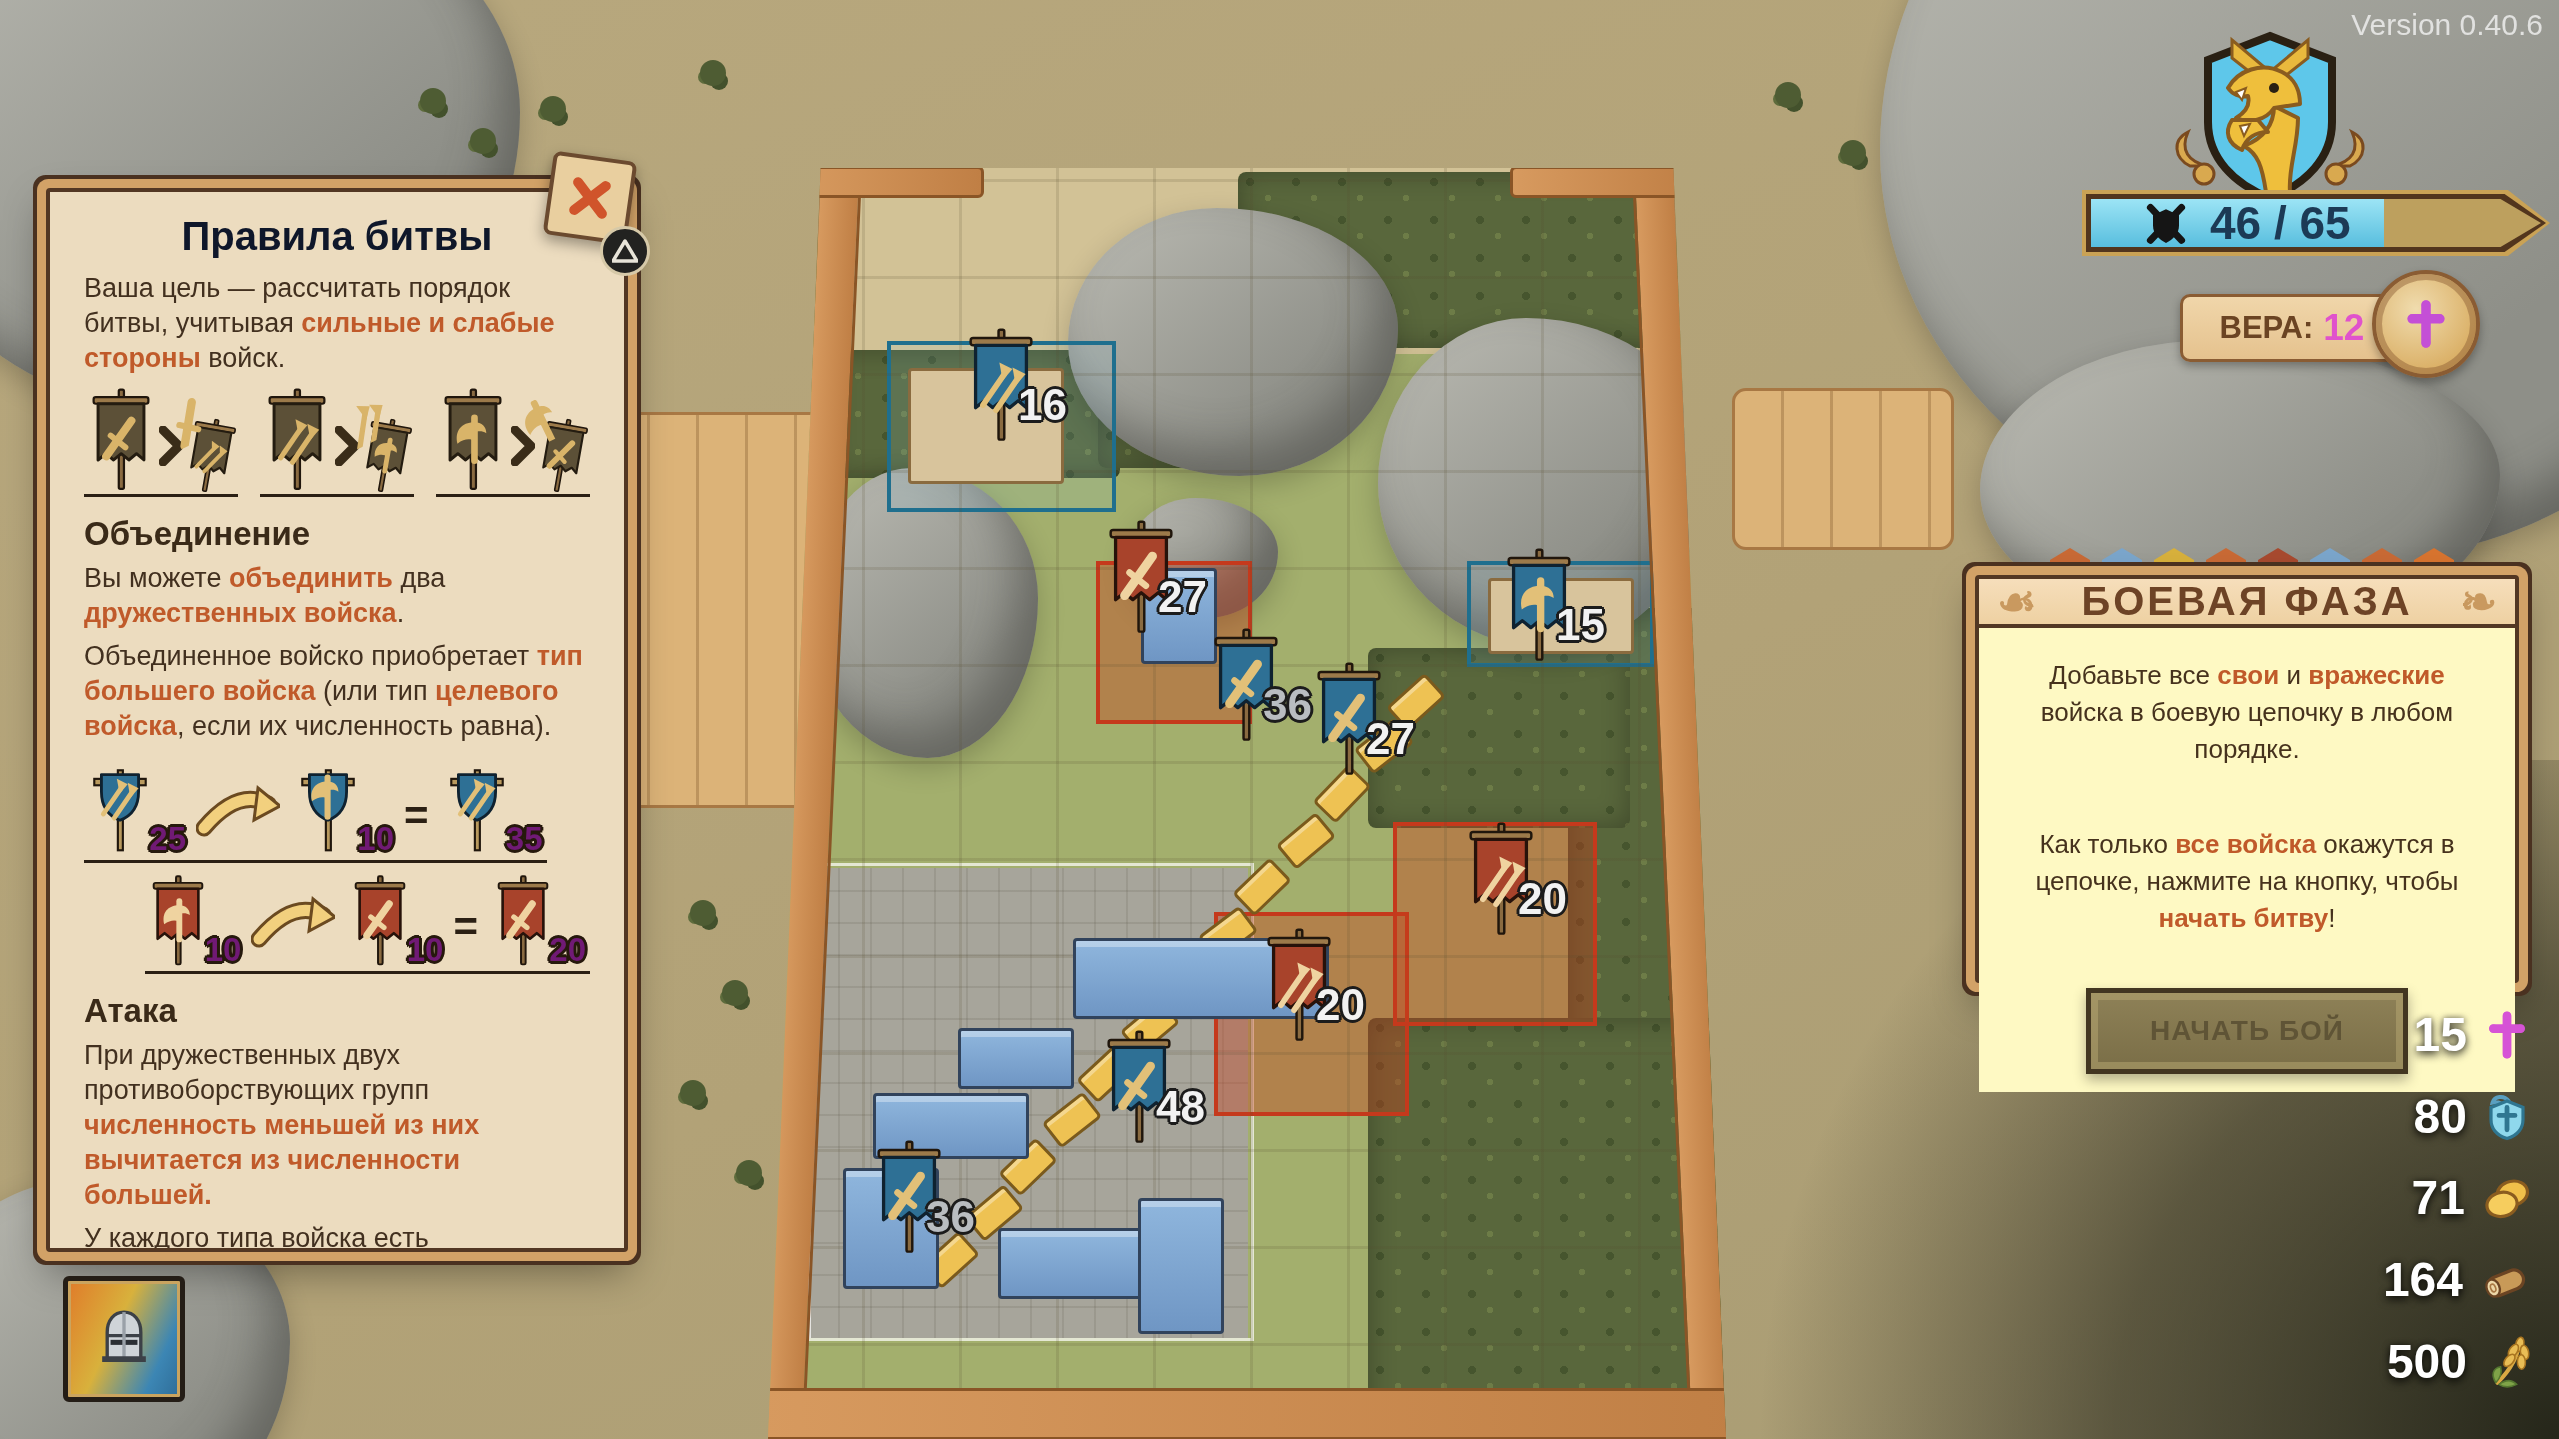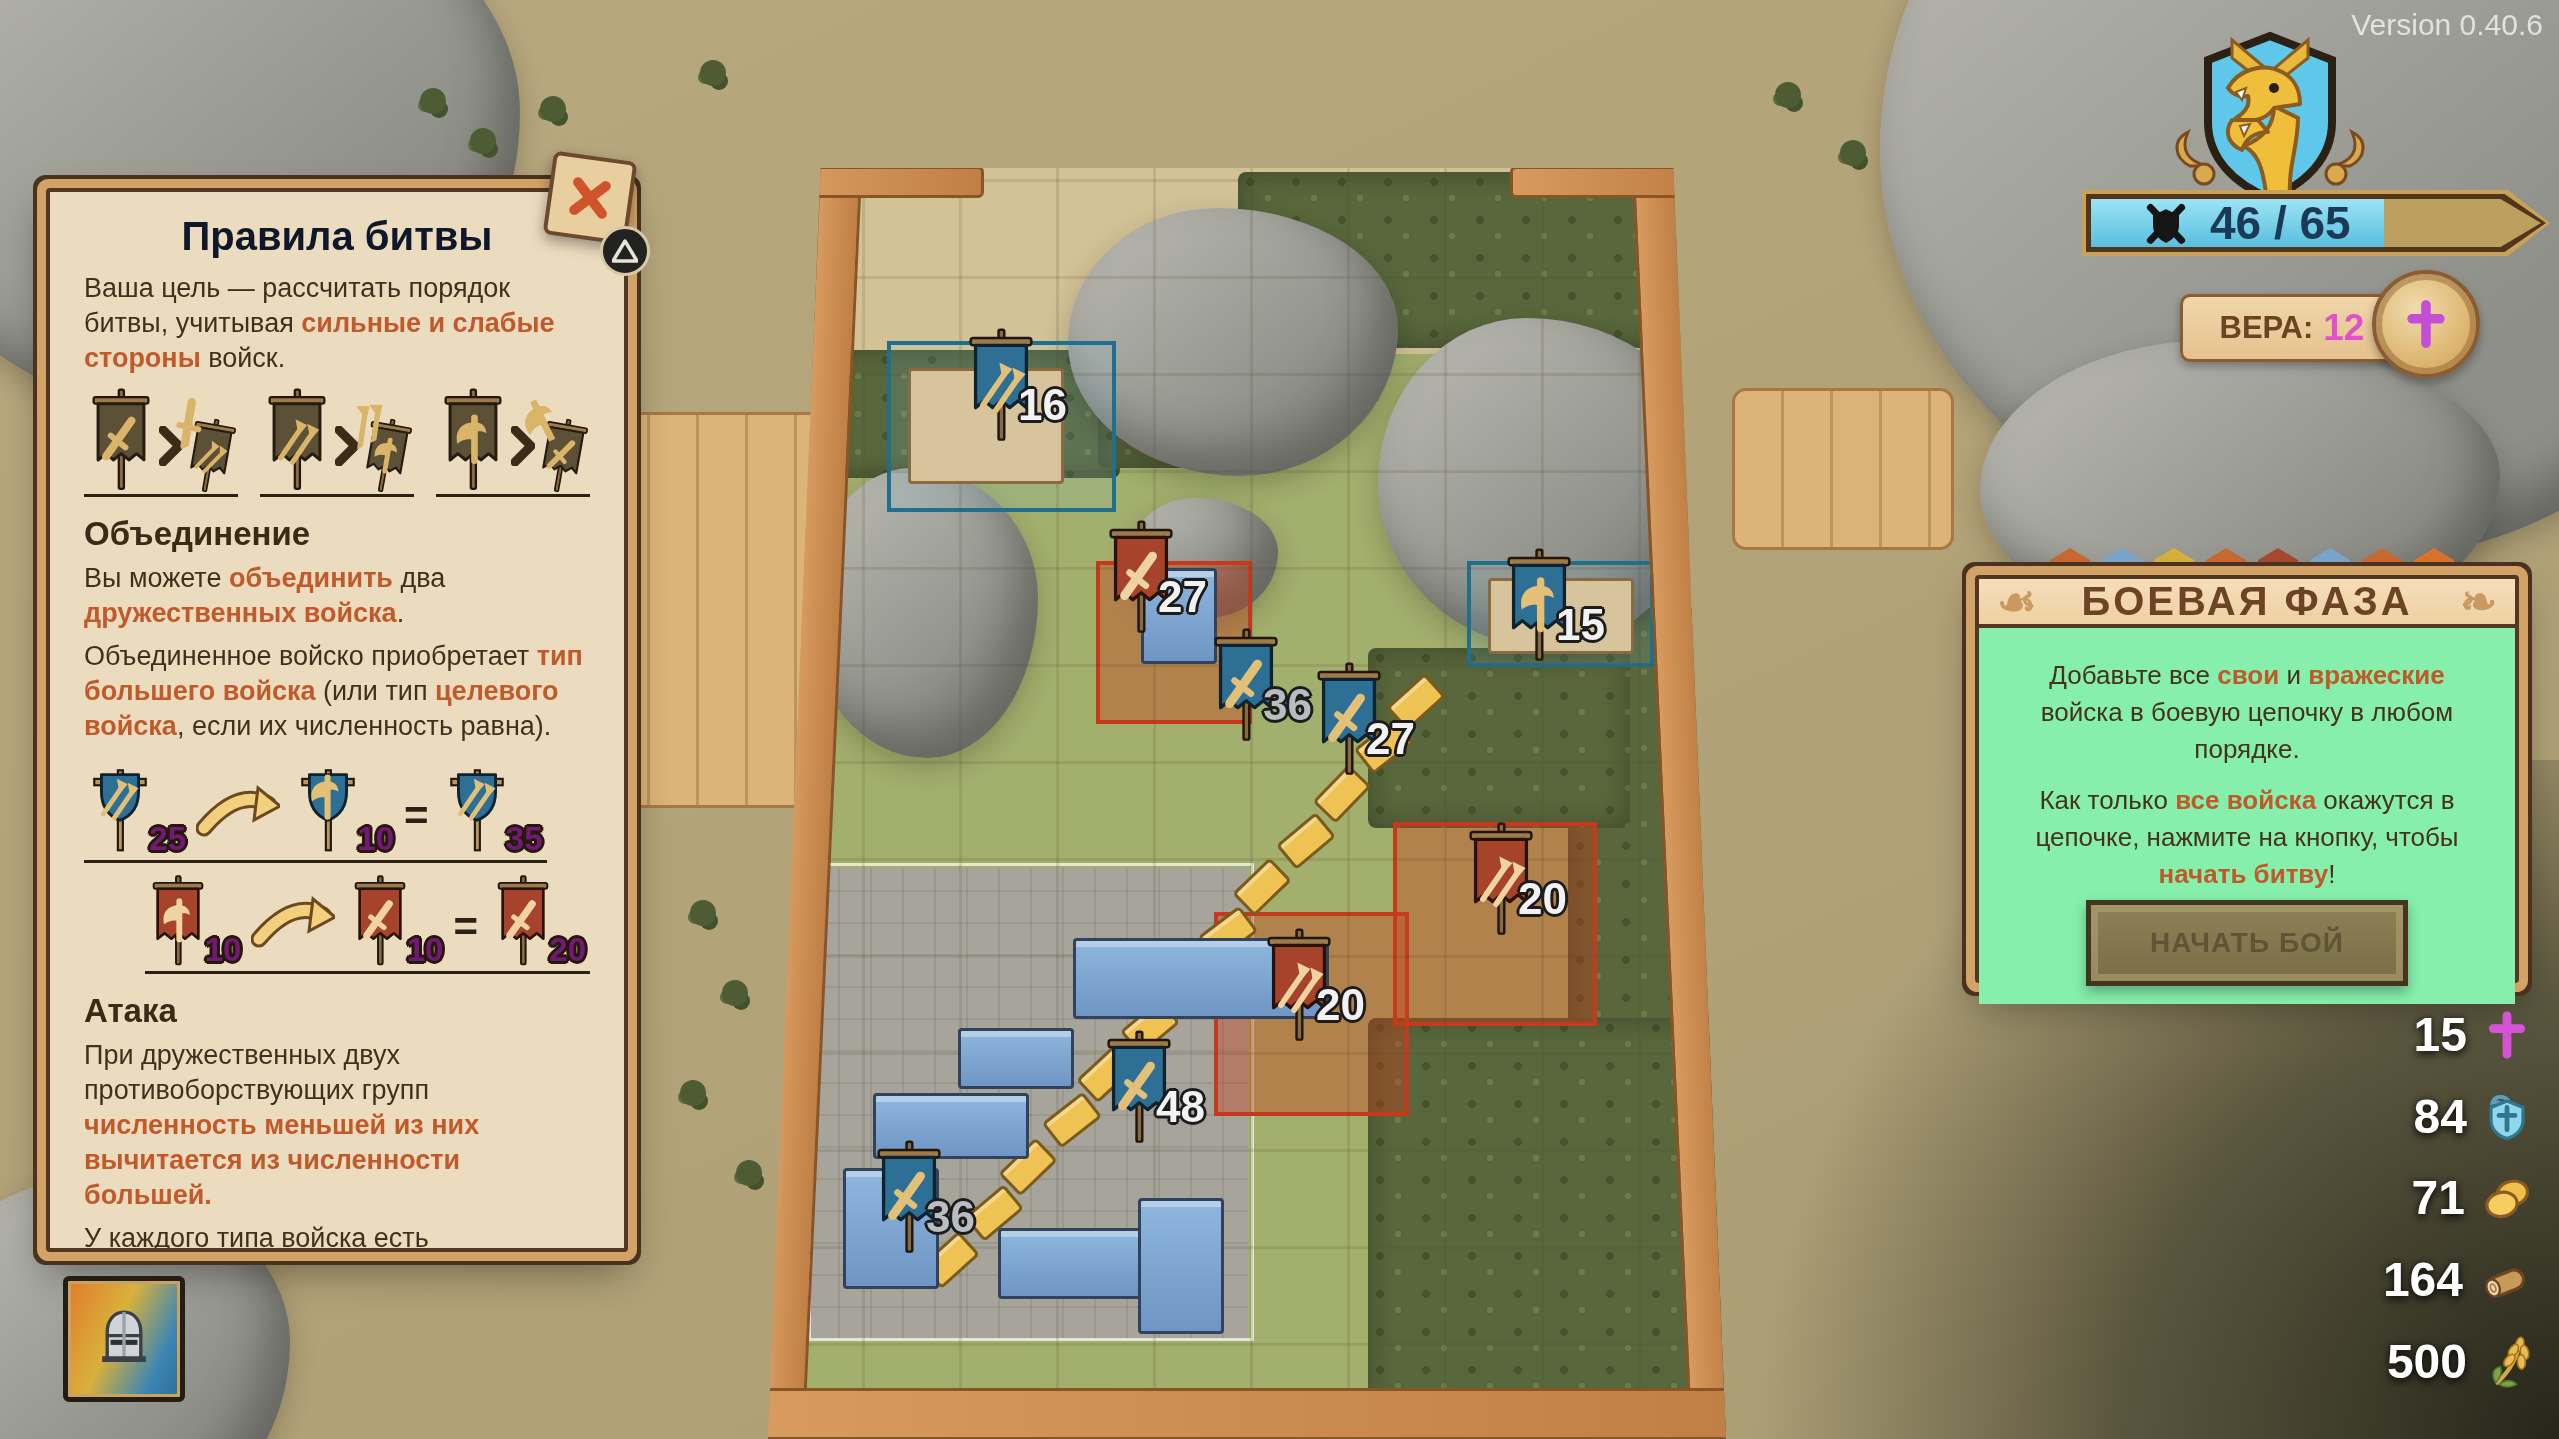--- a/index.html
+++ b/index.html
@@ -71,21 +71,21 @@
       display:flex;align-items:center;justify-content:center;}
   #tri-badge{left:600px;top:226px;width:44px;height:44px;border-radius:50%;background:#222220;
       border:3px solid #d6c9a8;z-index:23;display:flex;align-items:center;justify-content:center;}
 
   
   #battle{left:1975px;top:575px;width:536px;height:400px;display:flex;flex-direction:column;padding:0;}
   .battle-header{height:86px;background:linear-gradient(180deg,#f6debb,#eed1a2);border-bottom:4px solid #523723;
       display:flex;align-items:center;justify-content:center;position:relative;}
   .battle-header h1{font-size:40px;color:#6d4326;letter-spacing:3px;margin:0;font-weight:bold;}
   .scroll-orn{color:#c9995f;font-size:44px;font-weight:bold;}
-  .battle-body{flex:1;background:#86efac;padding:22px 28px 18px;display:flex;flex-direction:column;align-items:center;box-sizing:border-box;}
+  .battle-body{flex:1;background:#fef9c3;padding:22px 28px 18px;display:flex;flex-direction:column;align-items:center;box-sizing:border-box;gap:44px;}
   #battle p{font-size:26px;line-height:37px;color:#46321d;text-align:center;margin:7px 0;}
   #btn-start{margin-top:auto;width:312px;height:76px;background:linear-gradient(180deg,#8e8157,#7a6e47);
       border:5px solid #423621;box-shadow:inset 0 0 0 7px rgba(190,175,120,.45),0 6px 12px rgba(0,0,0,.3);
       color:#5f5436;font-size:28px;font-weight:bold;display:flex;align-items:center;justify-content:center;letter-spacing:1px;}
   .houses{position:absolute;left:2050px;top:542px;width:420px;height:36px;display:flex;gap:12px;align-items:flex-end;z-index:19;}
   .house{width:40px;height:30px;clip-path:polygon(50% 0,100% 40%,100% 100%,0 100%,0 40%);}
 
   
   #version{right:16px;top:8px;font-size:30px;color:rgba(245,245,245,.78);z-index:25;}
   #army-bar{left:2082px;top:190px;width:468px;height:66px;z-index:24;}
@@ -524,21 +524,21 @@
     <span class="val">15</span>
     <svg width="48" height="48" viewBox="0 0 60 60">
       <path d="M30,6 V54 M13,22 H47" stroke="#d653d6" stroke-width="11" stroke-linecap="round"></path>
       <circle cx="30" cy="6" r="5" fill="#d653d6"></circle>
         <circle cx="30" cy="54" r="5" fill="#d653d6"></circle>
       <circle cx="13" cy="22" r="5" fill="#d653d6"></circle>
         <circle cx="47" cy="22" r="5" fill="#d653d6"></circle>
     </svg>
   </div>
   <div class="res" style="top:1089px">
-    <span class="val">84</span>
+    <span class="val">80</span>
     <svg width="48" height="48" viewBox="0 0 60 60">
       <path d="M32,10 C26,2 14,4 12,12 C20,10 26,14 28,20" fill="none" stroke="#5a9fc0" stroke-width="5" stroke-linecap="round"></path>
       <path d="M30,10 L50,18 V33 C50,45 42,53 30,57 C18,53 10,45 10,33 V18 Z" fill="#8fd8ec" stroke="#2f7691" stroke-width="4"></path>
       <path d="M30,18 V46 M20,28 H40" stroke="#2f7691" stroke-width="6" stroke-linecap="round"></path>
     </svg>
   </div>
   <div class="res" style="top:1170px">
     <span class="val">71</span>
     <svg width="50" height="48" viewBox="0 0 60 60">
       <ellipse cx="38" cy="24" rx="19" ry="15" fill="#f0c04a" stroke="#8a5c1f" stroke-width="4" transform="rotate(-12 38 24)"></ellipse>

